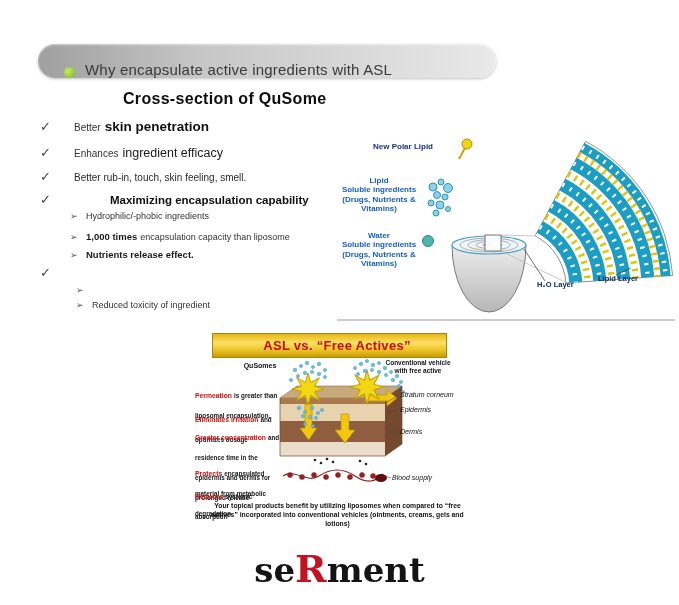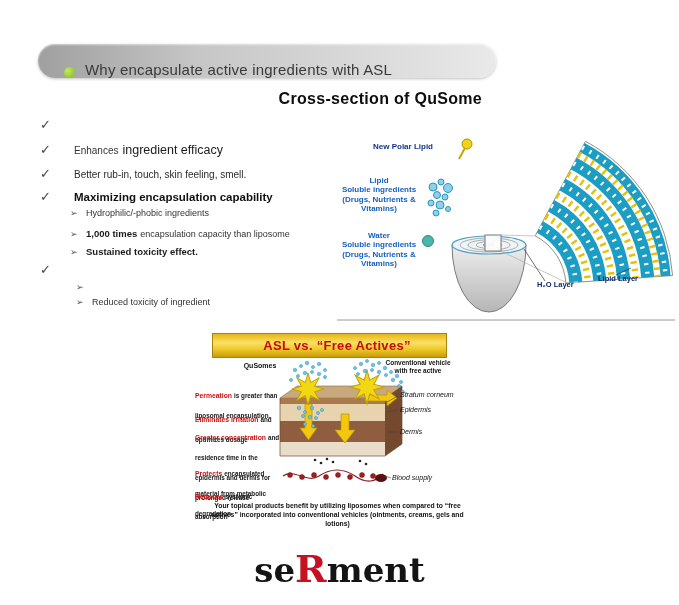--- a/index.html
+++ b/index.html
@@ -8,32 +8,32 @@
 
   
   .title-banner{position:absolute;left:38px;top:44px;width:458px;height:34px;border-radius:17px;
     background:linear-gradient(90deg,#9f9f9f 0%,#c6c6c6 35%,#e9e9e9 100%);
     box-shadow:0 1px 3px rgba(0,0,0,.25), inset 0 1px 2px rgba(255,255,255,.55);
     display:flex;align-items:flex-end;}
   .dot{width:11px;height:11px;border-radius:50%;margin-left:26px;
     background:radial-gradient(circle at 35% 35%,#c4ec5e,#7fb32a);flex:0 0 11px;}
   .banner-title{margin-left:10px;font-size:15px;color:#3a3a3a;letter-spacing:.2px;}
 
-  .section-title{position:absolute;left:102px;top:90px;width:380px;text-align:right;
+  .section-title{position:absolute;left:123px;top:90px;width:380px;text-align:left;
     font-size:16px;font-weight:bold;color:#0d0d0d;letter-spacing:.3px;}
 
   
   .checklist{position:absolute;left:40px;top:117px;width:300px;}
   .crow{display:flex;align-items:baseline;margin-bottom:8px;}
   .check{flex:0 0 34px;font-size:13px;color:#454545;}
   .pre10{font-size:10px;color:#333;margin-right:4px;}
   .pre11{font-size:11px;color:#222;margin-right:5px;}
   .big-bold{font-size:13.5px;font-weight:bold;color:#101010;}
   .big-reg{font-size:12.5px;color:#1a1a1a;}
-  .mid-bold{font-size:11.5px;font-weight:bold;color:#101010;}
+  .mid-bold{font-size:11.5px;font-weight:bold;color:#101010;margin-left:36px;}
   .plain10{font-size:10px;color:#2b2b2b;}
   .sub{display:flex;align-items:baseline;margin:1px 0 5px 30px;}
   .sub .arr{flex:0 0 16px;font-size:9px;color:#555;}
   .sub .b{font-size:9.5px;font-weight:bold;color:#1a1a1a;margin-right:3px;}
   .sub .t{font-size:9px;color:#333;}
   .sub2{margin-left:36px;}
 
   
   .qusome{position:absolute;left:333px;top:135px;width:346px;height:190px;}
   .qusome svg{position:absolute;left:0;top:0;}
@@ -83,20 +83,21 @@
   <div class="title-banner">
     <span class="dot"></span>
     <span class="banner-title">Why encapsulate active ingredients with ASL</span>
   </div>
 
   <div class="section-title">Cross-section of QuSome</div>
 
   <div class="checklist">
     <div class="crow">
       <span class="check">✓</span>
+      <span><span class="pre10">Better</span><span class="big-bold">skin penetration</span></span>
     </div>
     <div class="crow">
       <span class="check">✓</span>
       <span><span class="pre10">Enhances</span><span class="big-reg">ingredient efficacy</span></span>
     </div>
     <div class="crow">
       <span class="check">✓</span>
       <span class="plain10">Better rub-in, touch, skin feeling, smell.</span>
     </div>
     <div class="crow" style="margin-bottom:4px;">
@@ -106,21 +107,21 @@
     <div class="sub">
       <span class="arr">➢</span>
       <span class="t">Hydrophilic/-phobic ingredients</span>
     </div>
     <div class="sub">
       <span class="arr">➢</span>
       <span><span class="b">1,000 times</span><span class="t">encapsulation capacity than liposome</span></span>
     </div>
     <div class="sub">
       <span class="arr">➢</span>
-      <span class="b">Sustained toxicity effect.</span>
+      <span class="b">Nutrients release effect.</span>
     </div>
     <div class="crow" style="margin-top:4px;margin-bottom:5px;">
       <span class="check">✓</span>
     </div>
     <div class="sub sub2">
       <span class="arr">➢</span>
     </div>
     <div class="sub sub2">
       <span class="arr">➢</span>
       <span class="t">Reduced toxicity of ingredient</span>

